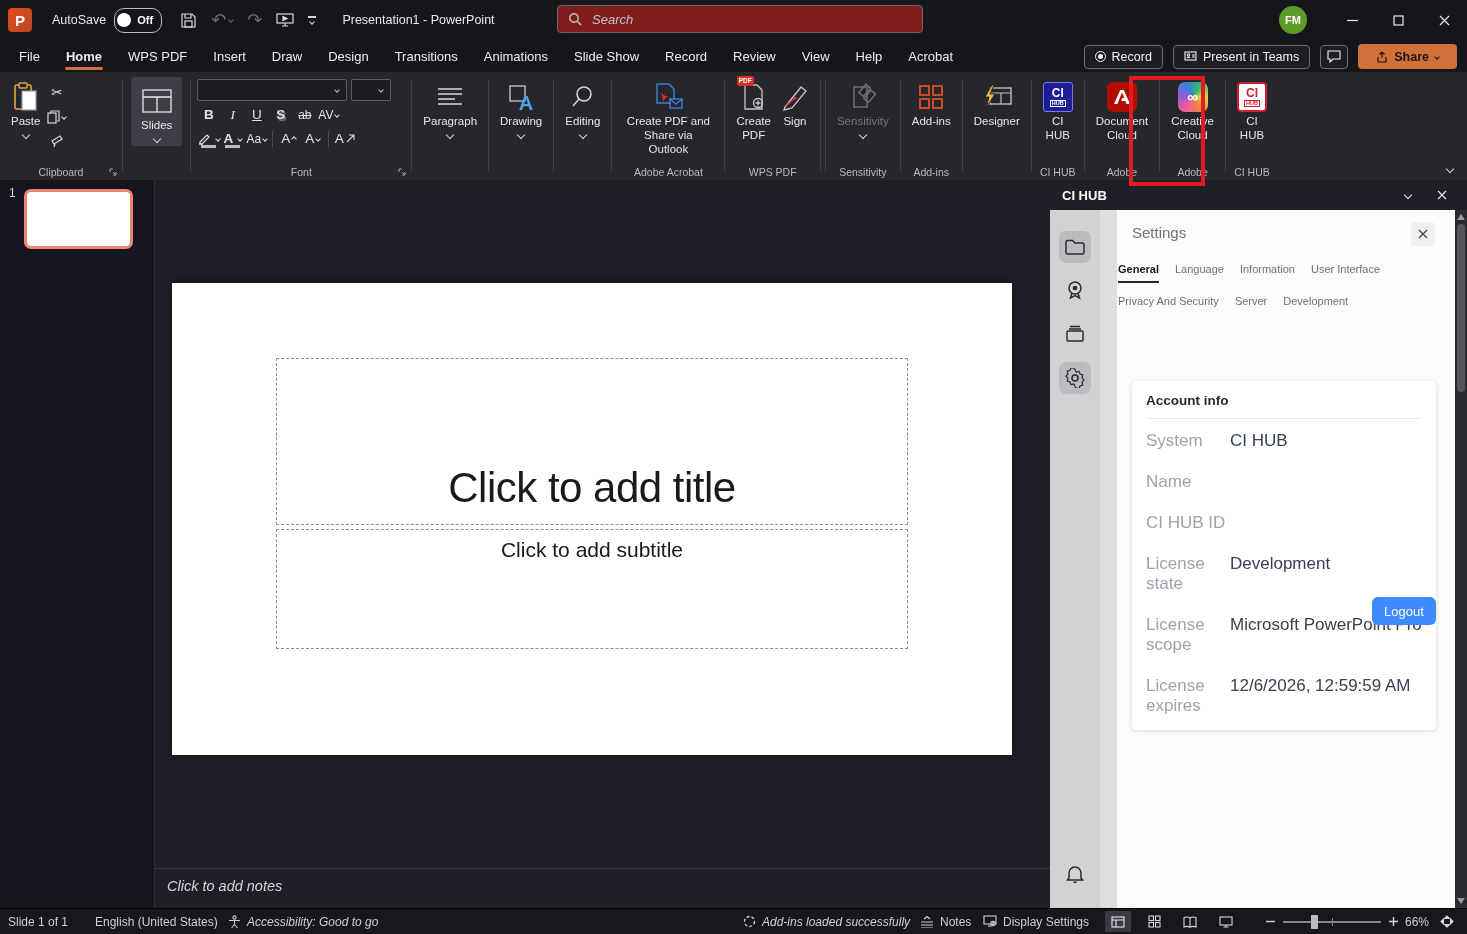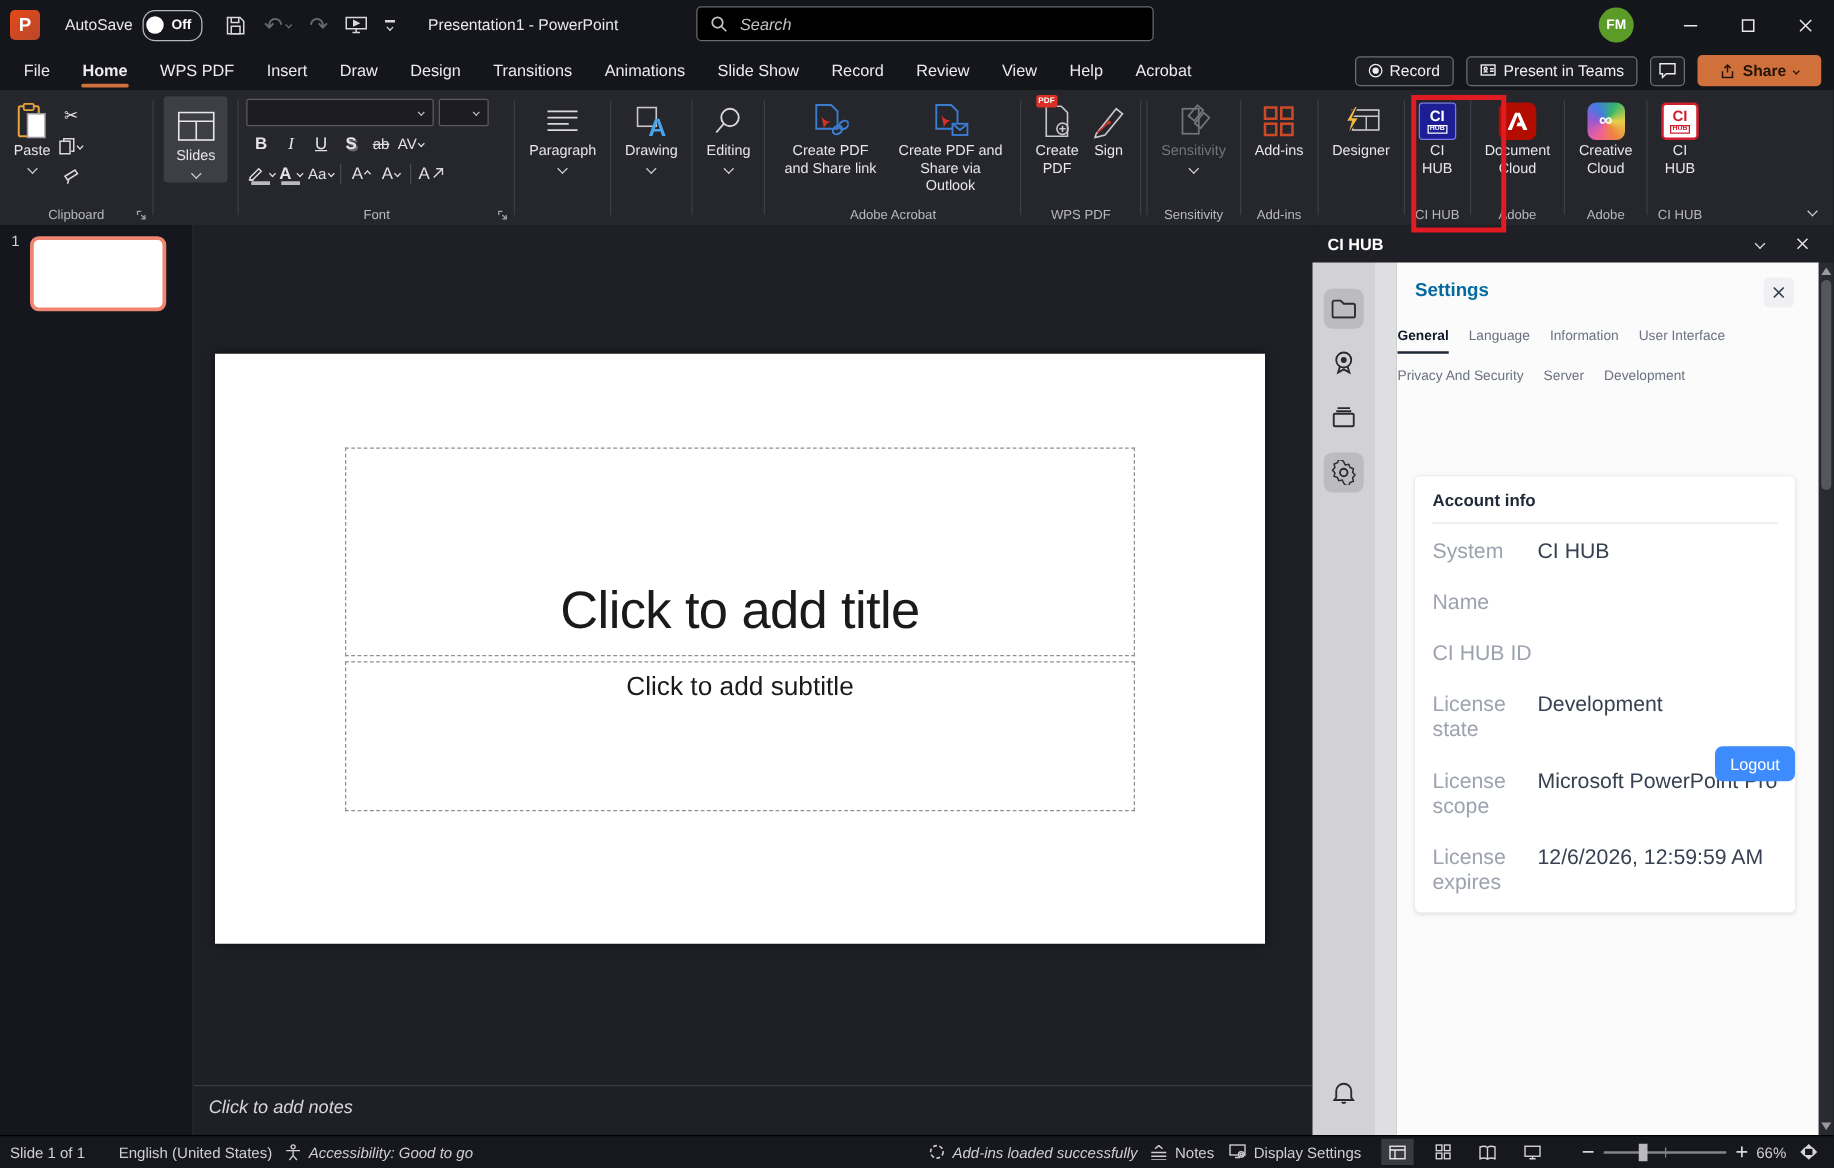--- a/index.html
+++ b/index.html
@@ -12,21 +12,21 @@
   .titlebar{height:40px;background:#15151c;display:flex;align-items:center;position:relative;padding-left:8px}
   .ppt-logo{width:24px;height:24px;border-radius:4px;background:linear-gradient(135deg,#e64a19,#b7472a);color:#fff;font-weight:bold;font-size:15px;display:flex;align-items:center;justify-content:center}
   .autosave{display:flex;align-items:center;gap:8px;margin-left:20px;font-size:12.5px}
   .toggle{width:48px;height:25px;border:1px solid #b9b9bd;border-radius:10px;display:flex;align-items:center;padding:0 7px 0 2px;gap:6px}
   .knob{width:14px;height:14px;border-radius:50%;background:#fff}
   .toggle .state{font-size:11px;font-weight:bold;color:#fff}
   .qat{display:flex;align-items:center;gap:14px;margin-left:18px;color:#d9d9dd}
   .qat .dis{color:#6a6a72}
   .qat .glyph{font-size:18px;line-height:1}
   .tb-title{margin-left:26px;font-size:12.5px;color:#e8e8ec}
-  .searchbox{position:absolute;left:557px;top:5px;width:366px;height:28px;background:#000000;border:1px solid #6a6a74;border-radius:4px;display:flex;align-items:center;padding-left:10px;gap:10px}
+  .searchbox{position:absolute;left:557px;top:5px;width:366px;height:28px;background:#7f1d1d;border:1px solid #6a6a74;border-radius:4px;display:flex;align-items:center;padding-left:10px;gap:10px}
   .searchbox input{background:transparent;border:none;outline:none;color:#ddd;font-size:13px;width:290px;font-family:"Liberation Sans",sans-serif}
   .searchbox input::placeholder{color:#c4c4c8;font-style:italic}
   .tb-right{position:absolute;right:0;top:0;height:40px;display:flex;align-items:center}
   .avatar{width:28px;height:28px;border-radius:50%;background:var(--avatar-green,#5b9b28);color:#fff;font-size:11px;font-weight:bold;display:flex;align-items:center;justify-content:center;margin-right:22px}
   .caption{width:46px;height:40px;display:flex;align-items:center;justify-content:center;color:#e8e8ec}
   
   .menubar{height:32px;background:#15151c;display:flex;align-items:center;padding:0 6px;position:relative}
   .mtab{padding:0 13px;font-size:13px;color:#ececf0;height:32px;display:flex;align-items:center;position:relative;white-space:nowrap}
   .mtab.active{font-weight:bold}
   .mtab.active::after{content:"";position:absolute;left:12px;right:12px;bottom:2px;height:3px;border-radius:2px;background:var(--accent,#d0713c)}
@@ -80,21 +80,21 @@
   .taskpane{width:417px;display:flex;flex-direction:column;background:#1c1c23}
   .tp-header{height:30px;background:#1f1f27;display:flex;align-items:center;padding:0 12px;gap:8px}
   .tp-header .tp-title{font-size:13px;font-weight:bold;color:#fff;flex:1}
   .tp-hbtn{width:26px;height:22px;display:flex;align-items:center;justify-content:center;color:#e4e4e8}
   .tp-body{flex:1;display:flex;min-height:0}
   .tp-rail{width:50px;background:#d2d2d5;position:relative}
   .rail-ic{position:absolute;left:9px;width:32px;height:32px;border-radius:7px;display:flex;align-items:center;justify-content:center;color:#2b2b2e}
   .rail-ic.active{background:#bcbcc0}
   .tp-gutter{width:17px;background:#dfdfe2}
   .tp-content{flex:1;background:#fbfbfc;position:relative;color:#1f2937}
-  .settings-title{position:absolute;left:15px;top:14px;font-size:15px;font-weight:bold;color:#0369a1}
+  .settings-title{position:absolute;left:15px;top:14px;font-size:15px;font-weight:normal;color:#737373}
   .settings-close{position:absolute;right:20px;top:12px;width:24px;height:24px;background:#f0f0f2;border-radius:4px;display:flex;align-items:center;justify-content:center;color:#374151}
   .tabs{position:absolute;left:1px;top:53px;display:flex;gap:16px;font-size:11px;color:#6b7280}
   .tabs.row2{top:85px}
   .tab{padding-bottom:6px;white-space:nowrap}
   .tab.active{color:#111827;font-weight:bold;border-bottom:2px solid #1f2937}
   .acct-card{position:absolute;left:15px;top:171px;width:304px;background:#fff;border-radius:4px;box-shadow:0 1px 4px rgba(0,0,0,.14);padding:12px 14px 14px}
   .acct-title{font-size:13.5px;font-weight:bold;color:#1f2937;padding-bottom:10px;border-bottom:1px solid #e7e7ea}
   .acct-rows{margin-top:12px;display:grid;grid-template-columns:84px 1fr;row-gap:21px;font-size:17px}
   .acct-label{color:#9ca3af}
   .acct-value{color:#374151}
@@ -388,31 +388,20 @@
             <path d="M8 14L2 21"></path>
           </svg>
         </span>
       <span>Editing</span>
         <span class="chev"></span>
     </div>
   </div>
   <div class="vdiv"></div>
 
   <div class="rgroup">
-    <div class="rbtn" style="width:92px;white-space:normal">
-      <span class="ric">
-          <svg width="30" height="28" viewBox="0 0 30 28" fill="none">
-            <path d="M4 1h12l5 5v14H4z" stroke="#3b7dd0" stroke-width="1.5"></path>
-            <path d="M8 10c2 3 5 5 8 4-3 1-5 3-6 6 0-3-1-6-2-10z" fill="#d93025"></path>
-            <ellipse cx="21" cy="21" rx="4" ry="3" transform="rotate(-35 21 21)" stroke="#3b7dd0" stroke-width="1.6"></ellipse>
-            <ellipse cx="26" cy="17" rx="4" ry="3" transform="rotate(-35 26 17)" stroke="#3b7dd0" stroke-width="1.6"></ellipse>
-          </svg>
-        </span>
-      <span><span>Create PDF</span><br><span>and Share link</span></span>
-    </div>
     <div class="rbtn" style="width:100px;white-space:normal">
       <span class="ric">
           <svg width="30" height="28" viewBox="0 0 30 28" fill="none">
             <path d="M4 1h12l5 5v14H4z" stroke="#3b7dd0" stroke-width="1.5"></path>
             <path d="M8 9c2 3 5 5 8 4-3 1-5 3-6 6 0-3-1-6-2-10z" fill="#d93025"></path>
             <rect x="17" y="16" width="12" height="9" stroke="#3b7dd0" stroke-width="1.5" fill="#26262d"></rect>
             <path d="M17 16l6 5 6-5" stroke="#3b7dd0" stroke-width="1.5"></path>
           </svg>
         </span>
       <span><span>Create PDF and</span><br><span>Share via Outlook</span></span>

